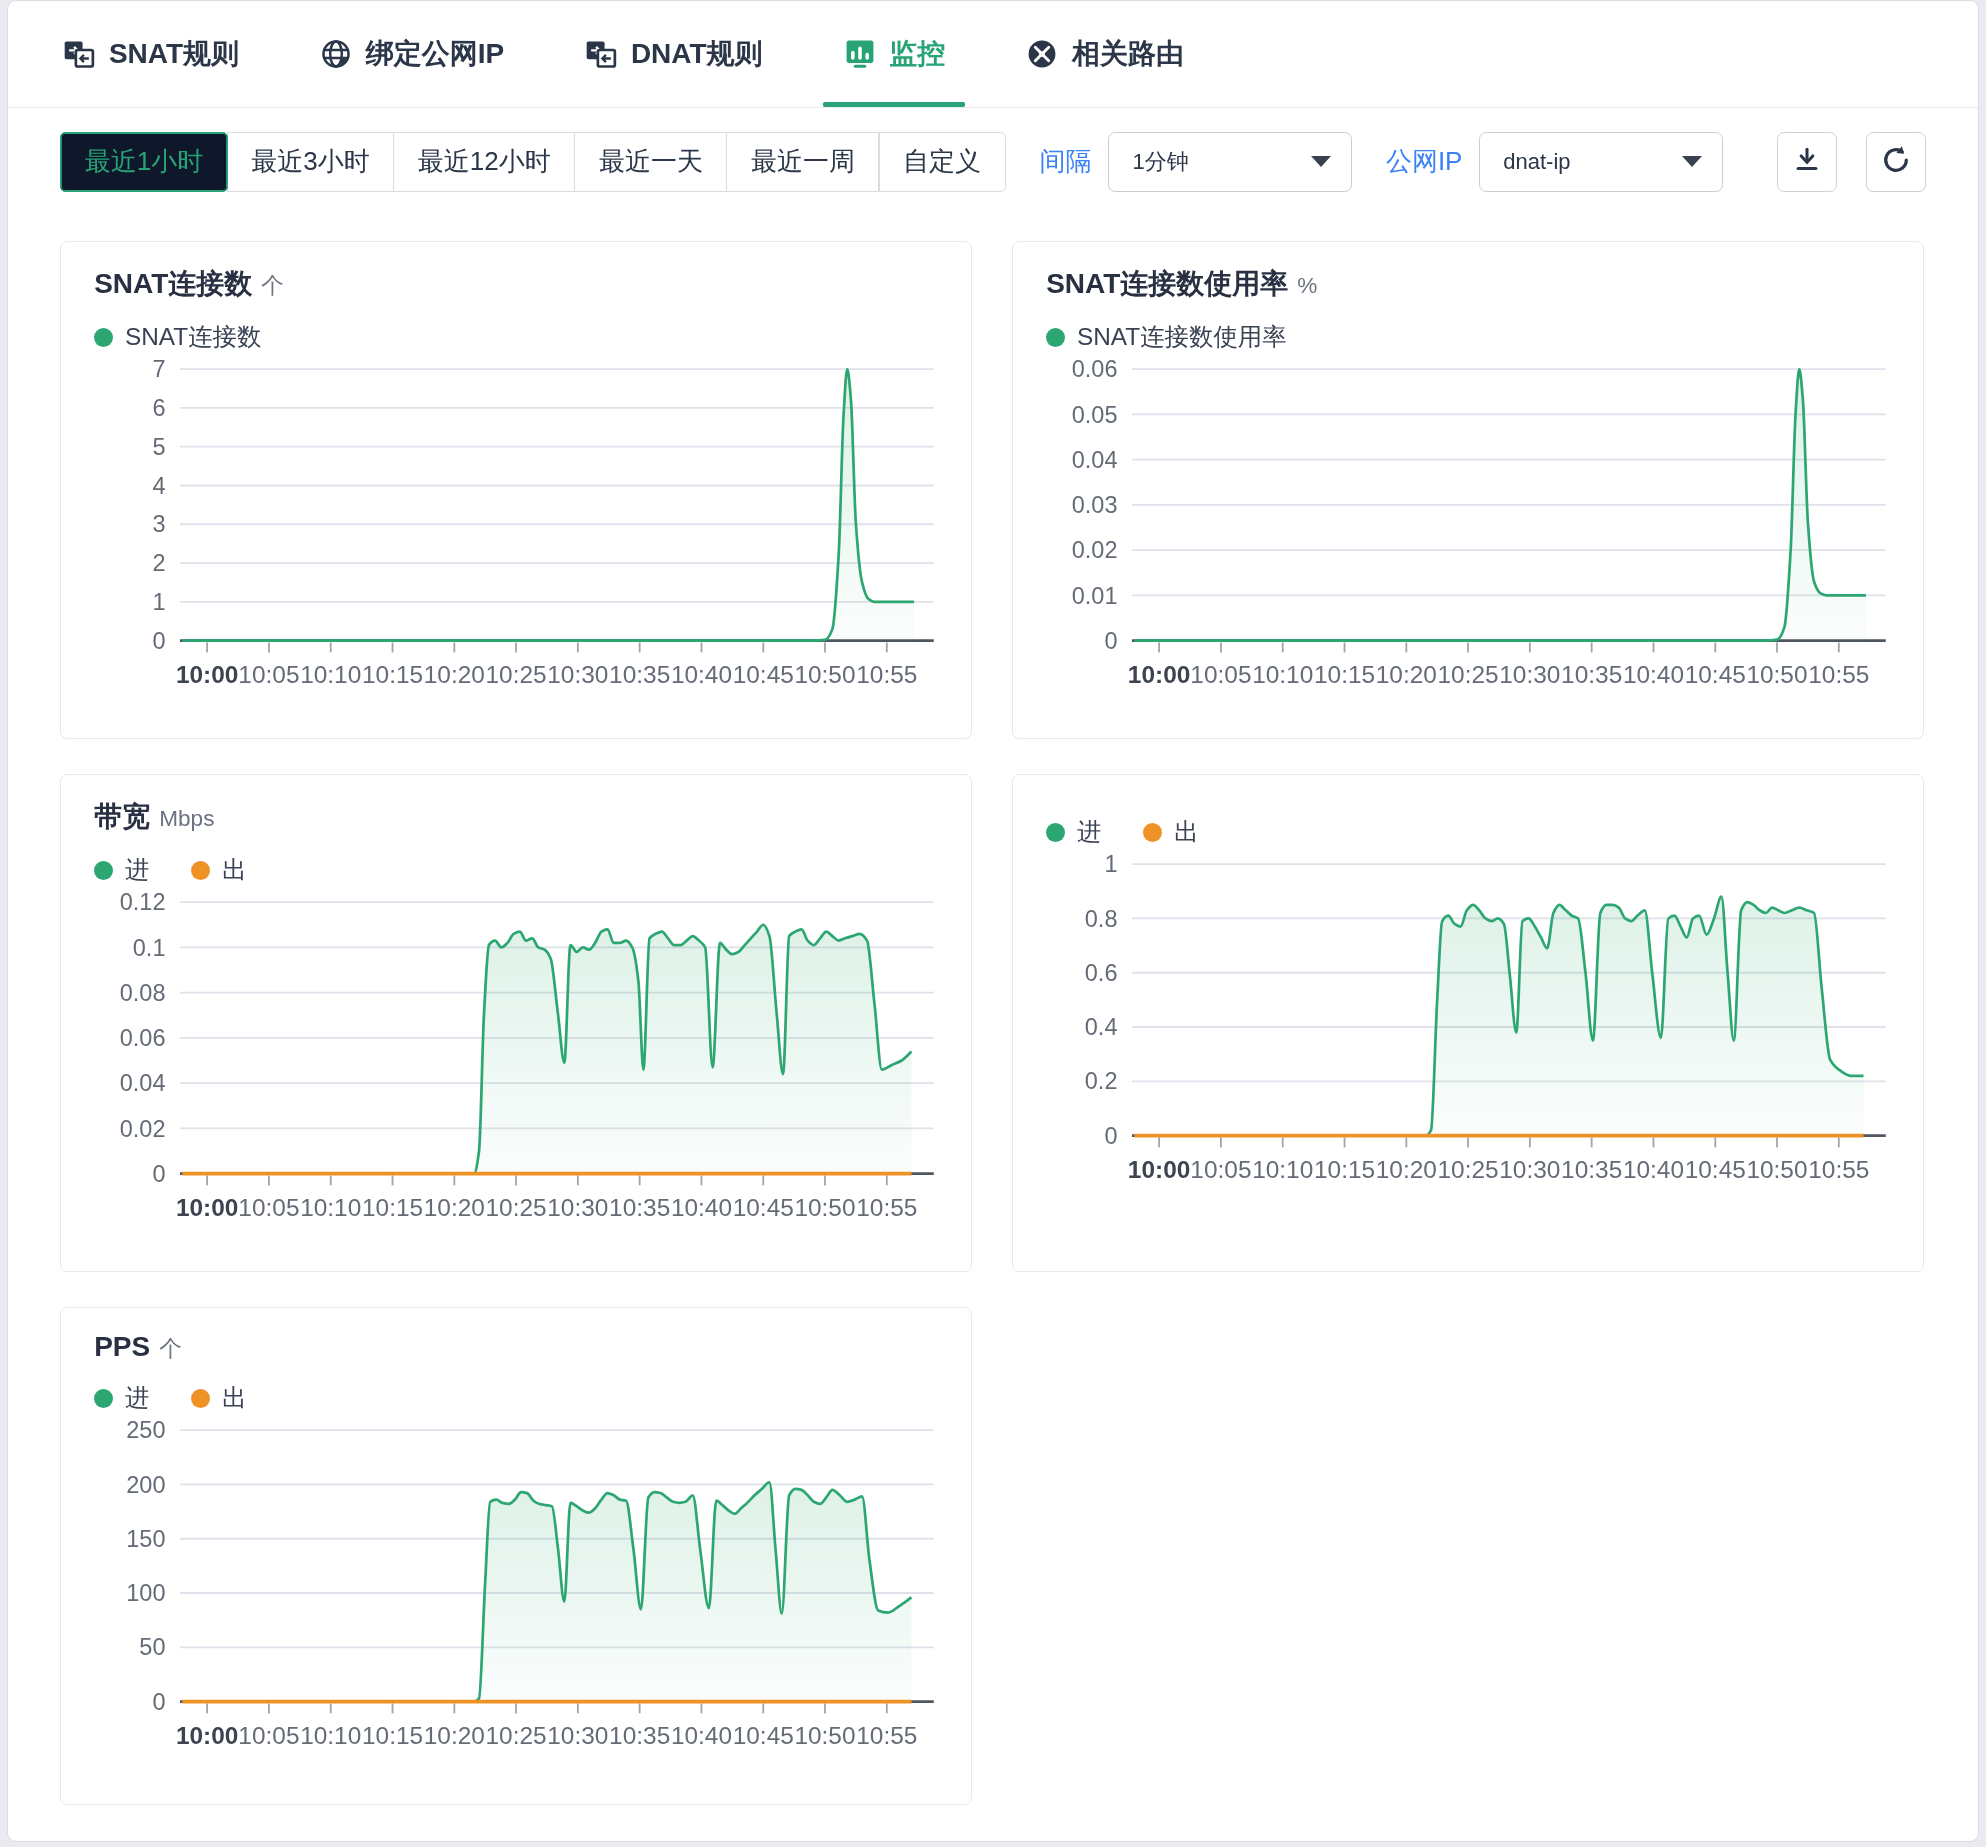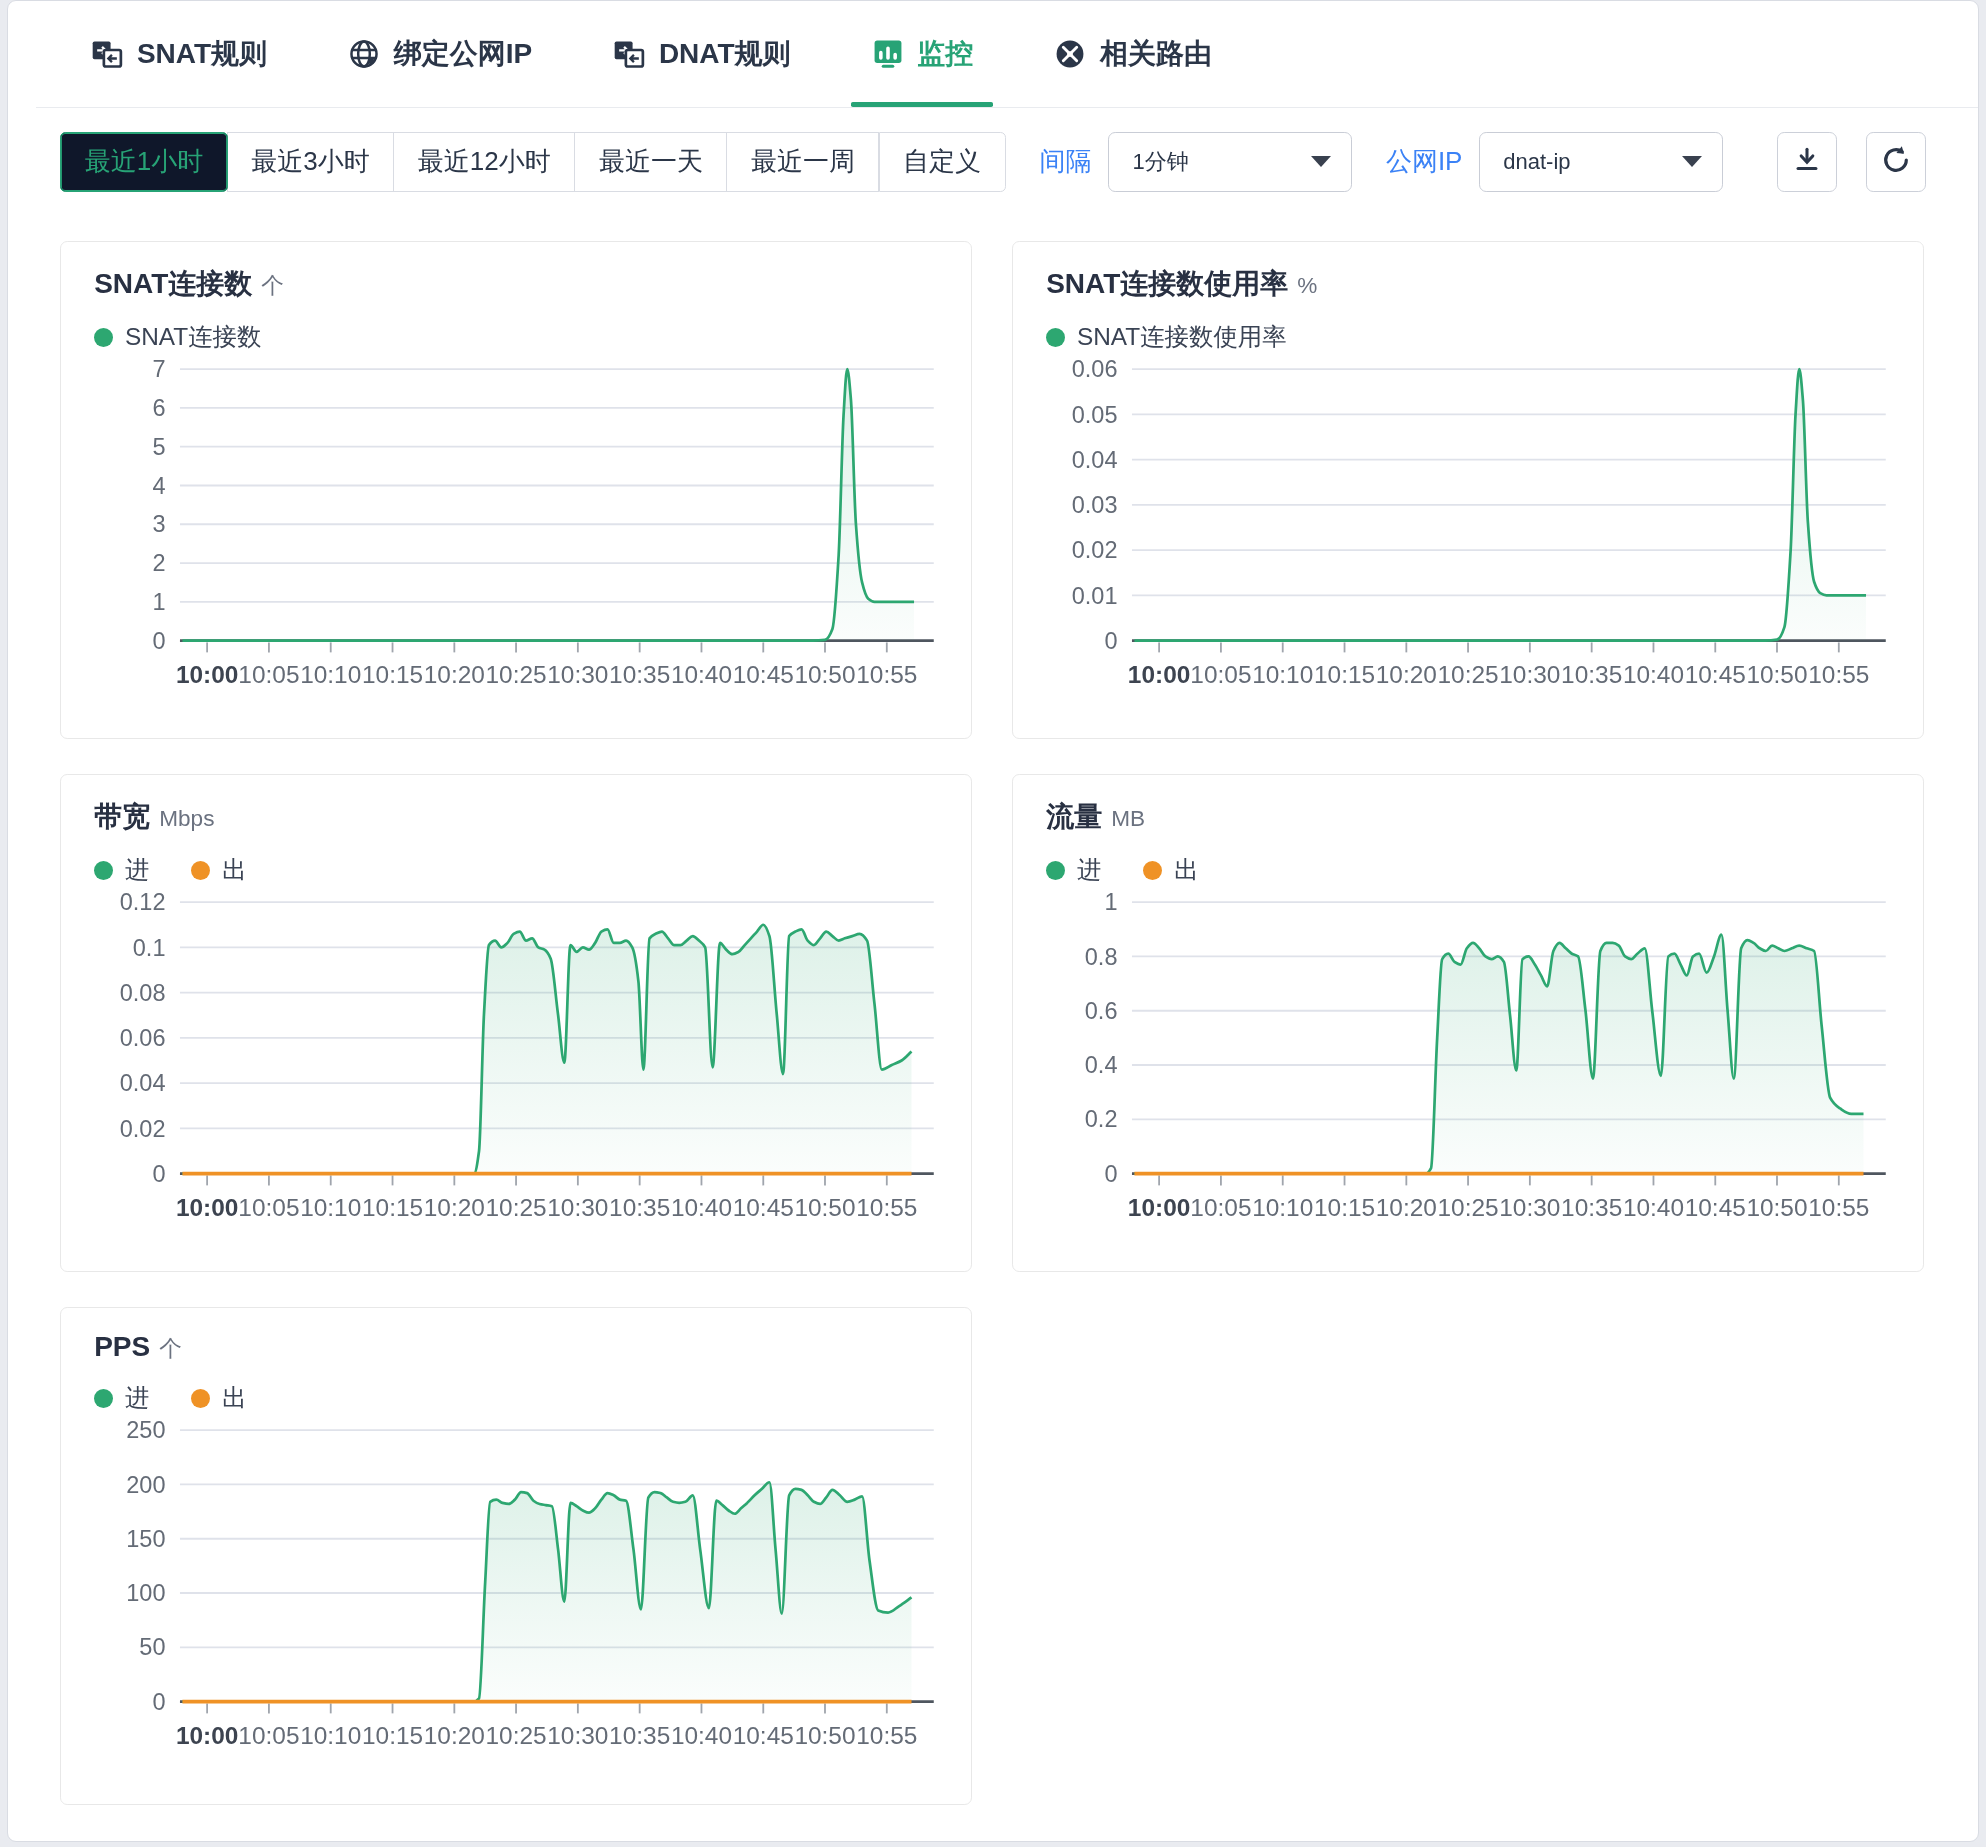--- a/index.html
+++ b/index.html
@@ -1,20 +1,20 @@
 <!DOCTYPE html>
 <html style="font-size:14.5px"><head>
 <meta charset="utf-8">
 <style>
   *{margin:0;padding:0;box-sizing:border-box;}
   html,body{width:1987px;height:1847px;}
   body{background:#e9ebf0;font-family:"Liberation Sans","DejaVu Sans",sans-serif;color:#2a3347;position:relative;}
   .panel{position:absolute;left:7.2px;top:0;width:1972px;height:1842px;background:#fff;border:0.9px solid #d9dce3;border-radius:9px;overflow:hidden;}
   
-  .tabbar{display:flex;align-items:center;gap:80px;padding:0 54px;height:107px;border-bottom:0.9px solid #e9ebef;margin-left:28px;}
+  .tabbar{display:flex;align-items:center;gap:80px;padding:0 54px;height:107px;border-bottom:0.9px solid #e9ebef;}
   .tab{display:flex;align-items:center;gap:12.7px;font-size:28px;font-weight:600;color:#2b3648;position:relative;height:100%;cursor:pointer;}
   .tab.active{color:#27a376;}
   .tab.active::after{content:"";position:absolute;left:-20px;right:-20px;bottom:0;height:5.4px;background:#27a376;border-radius:1.8px;}
   .ticon{width:34px;height:34px;display:block;flex:0 0 34px;}
   .ticon svg{width:100%;height:100%;display:block;}
   
   .controls{display:flex;align-items:center;padding:0 52px;margin-top:23.5px;height:60px;}
   .btn-group{display:flex;}
   .range-btn{height:60px;padding:0 23.5px;background:#fff;border:0.9px solid #d9dce3;margin-left:-0.9px;font-size:26px;color:#2b3648;display:flex;align-items:center;cursor:pointer;white-space:nowrap;}
   .range-btn:first-child{margin-left:0;border-radius:5.4px 0 0 5.4px;}
@@ -317,24 +317,20 @@
           <line x1="807.8" y1="312.0" x2="807.8" y2="323.0" stroke="#a0a5ad" stroke-width="2"></line>
           <text x="807.8" y="357.0" text-anchor="middle" font-size="27" fill="#646b76">10:50</text>
           <line x1="876.1" y1="312.0" x2="876.1" y2="323.0" stroke="#a0a5ad" stroke-width="2"></line>
           <text x="876.1" y="357.0" text-anchor="middle" font-size="27" fill="#646b76">10:55</text>
           <path d="M97.7,310.0C125.0,310.0,152.4,310.0,179.7,310.0C207.0,310.0,234.3,310.0,261.6,310.0C288.9,310.0,316.2,310.0,343.5,310.0C361.7,310.0,379.9,310.0,398.2,310.0C405.4,310.0,412.7,310.0,420.0,310.0C421.8,310.0,423.6,299.3,425.5,285.0C427.3,270.7,429.1,169.1,430.9,135.0C432.8,100.9,434.6,60.1,436.4,57.5C438.7,54.2,440.9,52.5,443.2,52.5C445.5,52.5,447.8,60.0,450.0,60.0C452.3,60.0,454.6,57.2,456.9,55.0C459.2,52.8,461.4,46.3,463.7,45.0C466.0,43.7,468.3,42.5,470.5,42.5C472.8,42.5,475.1,52.5,477.4,52.5C479.6,52.5,481.9,50.0,484.2,50.0C486.5,50.0,488.7,58.7,491.0,60.0C493.3,61.3,495.6,61.2,497.8,62.5C500.1,63.8,502.4,67.0,504.7,72.5C507.4,79.1,510.1,114.1,512.9,135.0C515.1,152.4,517.4,187.5,519.7,187.5C522.0,187.5,524.2,57.5,526.5,57.5C528.8,57.5,531.1,65.0,533.3,65.0C535.6,65.0,537.9,60.0,540.2,60.0C542.5,60.0,544.7,62.5,547.0,62.5C549.3,62.5,551.6,58.1,553.8,55.0C556.1,51.9,558.4,43.9,560.7,42.5C562.9,41.1,565.2,40.0,567.5,40.0C569.8,40.0,572.0,55.0,574.3,55.0C576.6,55.0,578.9,55.0,581.1,55.0C583.4,55.0,585.7,52.5,588.0,52.5C590.2,52.5,592.5,55.8,594.8,60.0C597.1,64.2,599.4,78.0,601.6,97.5C603.4,113.1,605.3,195.0,607.1,195.0C609.4,195.0,611.6,53.2,613.9,50.0C616.2,46.8,618.5,46.1,620.7,45.0C623.0,43.9,625.3,42.5,627.6,42.5C629.8,42.5,632.1,47.5,634.4,50.0C636.7,52.5,639.0,57.5,641.2,57.5C643.5,57.5,645.8,57.5,648.1,57.5C650.3,57.5,652.6,54.2,654.9,52.5C657.2,50.8,659.4,47.5,661.7,47.5C664.0,47.5,666.3,50.5,668.5,52.5C670.8,54.5,673.1,55.4,675.4,60.0C678.1,65.5,680.8,192.5,683.6,192.5C686.3,192.5,689.0,55.0,691.8,55.0C694.0,55.0,696.3,60.5,698.6,62.5C700.9,64.5,703.1,67.5,705.4,67.5C707.7,67.5,710.0,66.2,712.2,65.0C714.5,63.7,716.8,60.0,719.1,57.5C721.3,55.0,723.6,52.5,725.9,50.0C728.2,47.5,730.4,45.0,732.7,42.5C735.0,40.0,737.3,35.0,739.6,35.0C741.8,35.0,744.1,40.5,746.4,47.5C749.1,55.9,751.8,107.6,754.6,135.0C756.8,157.9,759.1,200.0,761.4,200.0C763.7,200.0,766.0,50.7,768.2,47.5C770.5,44.3,772.8,43.6,775.1,42.5C777.3,41.4,779.6,40.0,781.9,40.0C784.2,40.0,786.4,50.1,788.7,52.5C791.0,54.9,793.3,57.5,795.5,57.5C797.8,57.5,800.1,52.5,802.4,50.0C804.6,47.5,806.9,42.5,809.2,42.5C811.5,42.5,813.7,45.8,816.0,47.5C818.3,49.2,820.6,52.5,822.9,52.5C825.1,52.5,827.4,50.8,829.7,50.0C832.4,49.1,835.1,48.3,837.9,47.5C840.6,46.7,843.3,45.0,846.1,45.0C848.8,45.0,851.5,48.0,854.3,52.5C857.0,57.0,859.7,98.8,862.5,122.5C865.2,146.2,867.9,195.0,870.6,195.0C874.3,195.0,877.9,191.7,881.6,190.0C885.2,188.3,888.9,187.2,892.5,185.0C896.1,182.8,899.8,178.3,903.4,175.0 L903.4,310.0 L97.7,310.0 Z" fill="url(#grad2_0)" stroke="none"></path>
           <path d="M97.7,310.0C125.0,310.0,152.4,310.0,179.7,310.0C207.0,310.0,234.3,310.0,261.6,310.0C288.9,310.0,316.2,310.0,343.5,310.0C361.7,310.0,379.9,310.0,398.2,310.0C405.4,310.0,412.7,310.0,420.0,310.0C421.8,310.0,423.6,299.3,425.5,285.0C427.3,270.7,429.1,169.1,430.9,135.0C432.8,100.9,434.6,60.1,436.4,57.5C438.7,54.2,440.9,52.5,443.2,52.5C445.5,52.5,447.8,60.0,450.0,60.0C452.3,60.0,454.6,57.2,456.9,55.0C459.2,52.8,461.4,46.3,463.7,45.0C466.0,43.7,468.3,42.5,470.5,42.5C472.8,42.5,475.1,52.5,477.4,52.5C479.6,52.5,481.9,50.0,484.2,50.0C486.5,50.0,488.7,58.7,491.0,60.0C493.3,61.3,495.6,61.2,497.8,62.5C500.1,63.8,502.4,67.0,504.7,72.5C507.4,79.1,510.1,114.1,512.9,135.0C515.1,152.4,517.4,187.5,519.7,187.5C522.0,187.5,524.2,57.5,526.5,57.5C528.8,57.5,531.1,65.0,533.3,65.0C535.6,65.0,537.9,60.0,540.2,60.0C542.5,60.0,544.7,62.5,547.0,62.5C549.3,62.5,551.6,58.1,553.8,55.0C556.1,51.9,558.4,43.9,560.7,42.5C562.9,41.1,565.2,40.0,567.5,40.0C569.8,40.0,572.0,55.0,574.3,55.0C576.6,55.0,578.9,55.0,581.1,55.0C583.4,55.0,585.7,52.5,588.0,52.5C590.2,52.5,592.5,55.8,594.8,60.0C597.1,64.2,599.4,78.0,601.6,97.5C603.4,113.1,605.3,195.0,607.1,195.0C609.4,195.0,611.6,53.2,613.9,50.0C616.2,46.8,618.5,46.1,620.7,45.0C623.0,43.9,625.3,42.5,627.6,42.5C629.8,42.5,632.1,47.5,634.4,50.0C636.7,52.5,639.0,57.5,641.2,57.5C643.5,57.5,645.8,57.5,648.1,57.5C650.3,57.5,652.6,54.2,654.9,52.5C657.2,50.8,659.4,47.5,661.7,47.5C664.0,47.5,666.3,50.5,668.5,52.5C670.8,54.5,673.1,55.4,675.4,60.0C678.1,65.5,680.8,192.5,683.6,192.5C686.3,192.5,689.0,55.0,691.8,55.0C694.0,55.0,696.3,60.5,698.6,62.5C700.9,64.5,703.1,67.5,705.4,67.5C707.7,67.5,710.0,66.2,712.2,65.0C714.5,63.7,716.8,60.0,719.1,57.5C721.3,55.0,723.6,52.5,725.9,50.0C728.2,47.5,730.4,45.0,732.7,42.5C735.0,40.0,737.3,35.0,739.6,35.0C741.8,35.0,744.1,40.5,746.4,47.5C749.1,55.9,751.8,107.6,754.6,135.0C756.8,157.9,759.1,200.0,761.4,200.0C763.7,200.0,766.0,50.7,768.2,47.5C770.5,44.3,772.8,43.6,775.1,42.5C777.3,41.4,779.6,40.0,781.9,40.0C784.2,40.0,786.4,50.1,788.7,52.5C791.0,54.9,793.3,57.5,795.5,57.5C797.8,57.5,800.1,52.5,802.4,50.0C804.6,47.5,806.9,42.5,809.2,42.5C811.5,42.5,813.7,45.8,816.0,47.5C818.3,49.2,820.6,52.5,822.9,52.5C825.1,52.5,827.4,50.8,829.7,50.0C832.4,49.1,835.1,48.3,837.9,47.5C840.6,46.7,843.3,45.0,846.1,45.0C848.8,45.0,851.5,48.0,854.3,52.5C857.0,57.0,859.7,98.8,862.5,122.5C865.2,146.2,867.9,195.0,870.6,195.0C874.3,195.0,877.9,191.7,881.6,190.0C885.2,188.3,888.9,187.2,892.5,185.0C896.1,182.8,899.8,178.3,903.4,175.0" fill="none" stroke="#2da771" stroke-width="3" stroke-linejoin="round"></path>
           <path d="M97.7,310.0C366.3,310.0,634.9,310.0,903.4,310.0" fill="none" stroke="#ef9226" stroke-width="4" stroke-linejoin="round"></path>
         </svg>
       </div>
       <div class="card">
-        <div class="card-title">
-          <span>流量</span>
-          <span class="card-unit">MB</span>
-        </div>
         <div class="legend">
           <div class="legend-item">
             <span class="legend-dot" style="background:#2da771"></span>
             <span>进</span>
           </div>
           <div class="legend-item">
             <span class="legend-dot" style="background:#ef9226"></span>
             <span>出</span>
           </div>
         </div>

